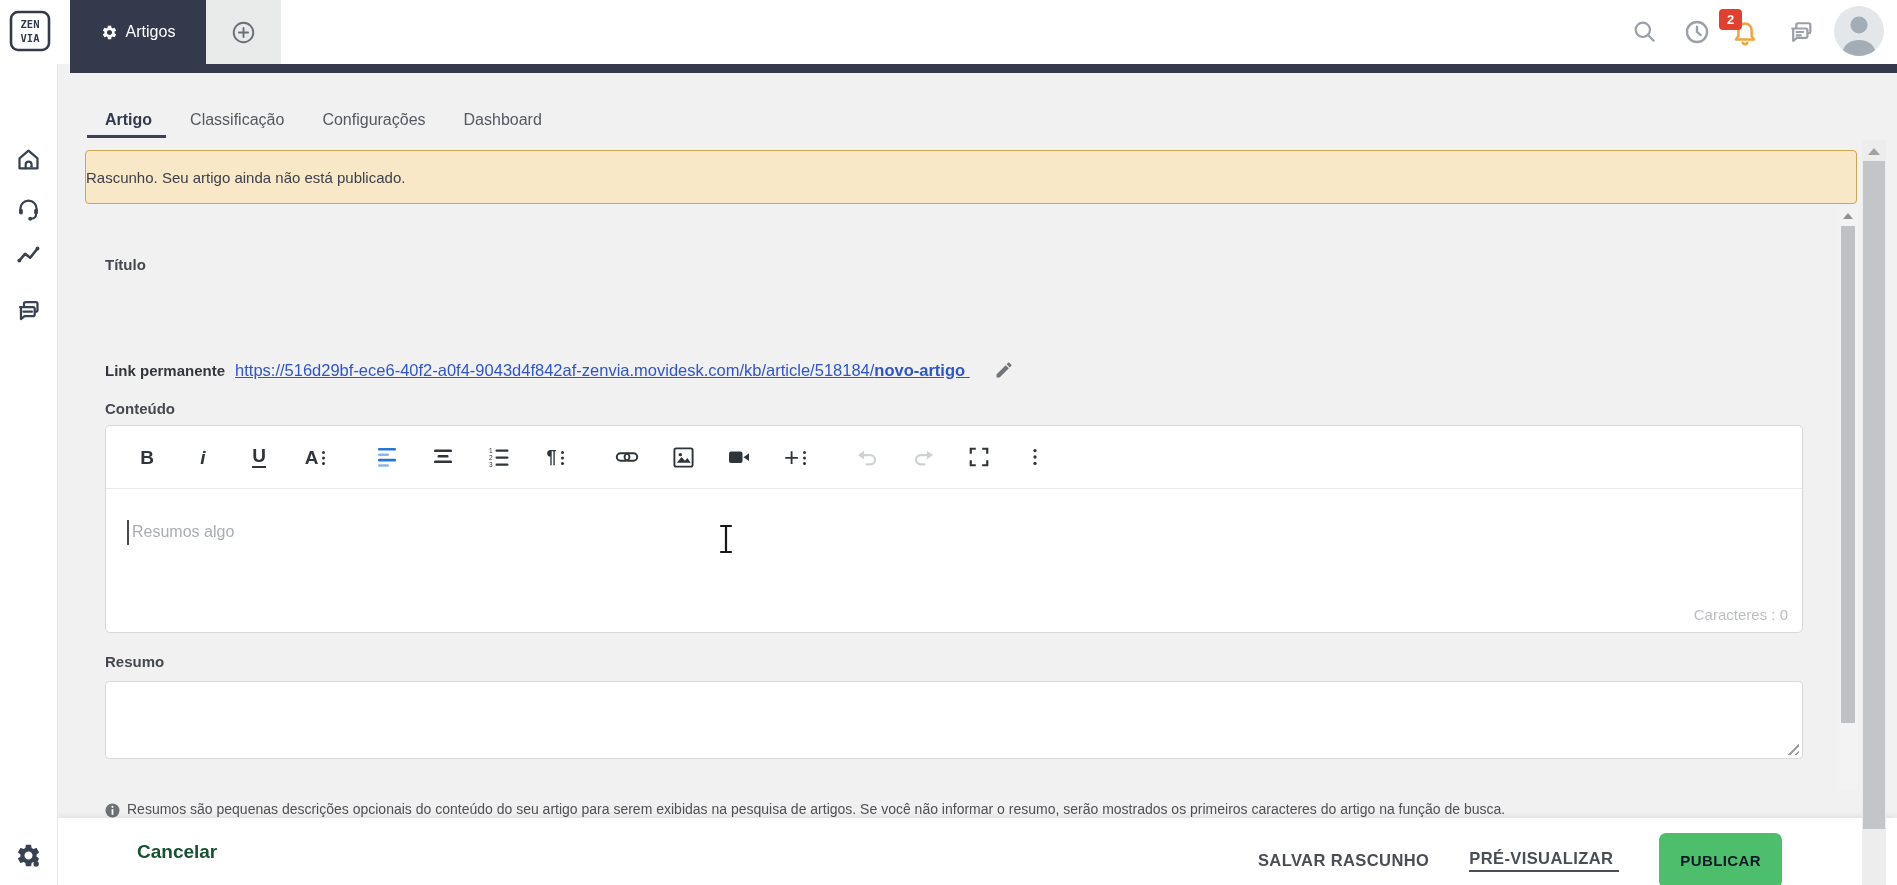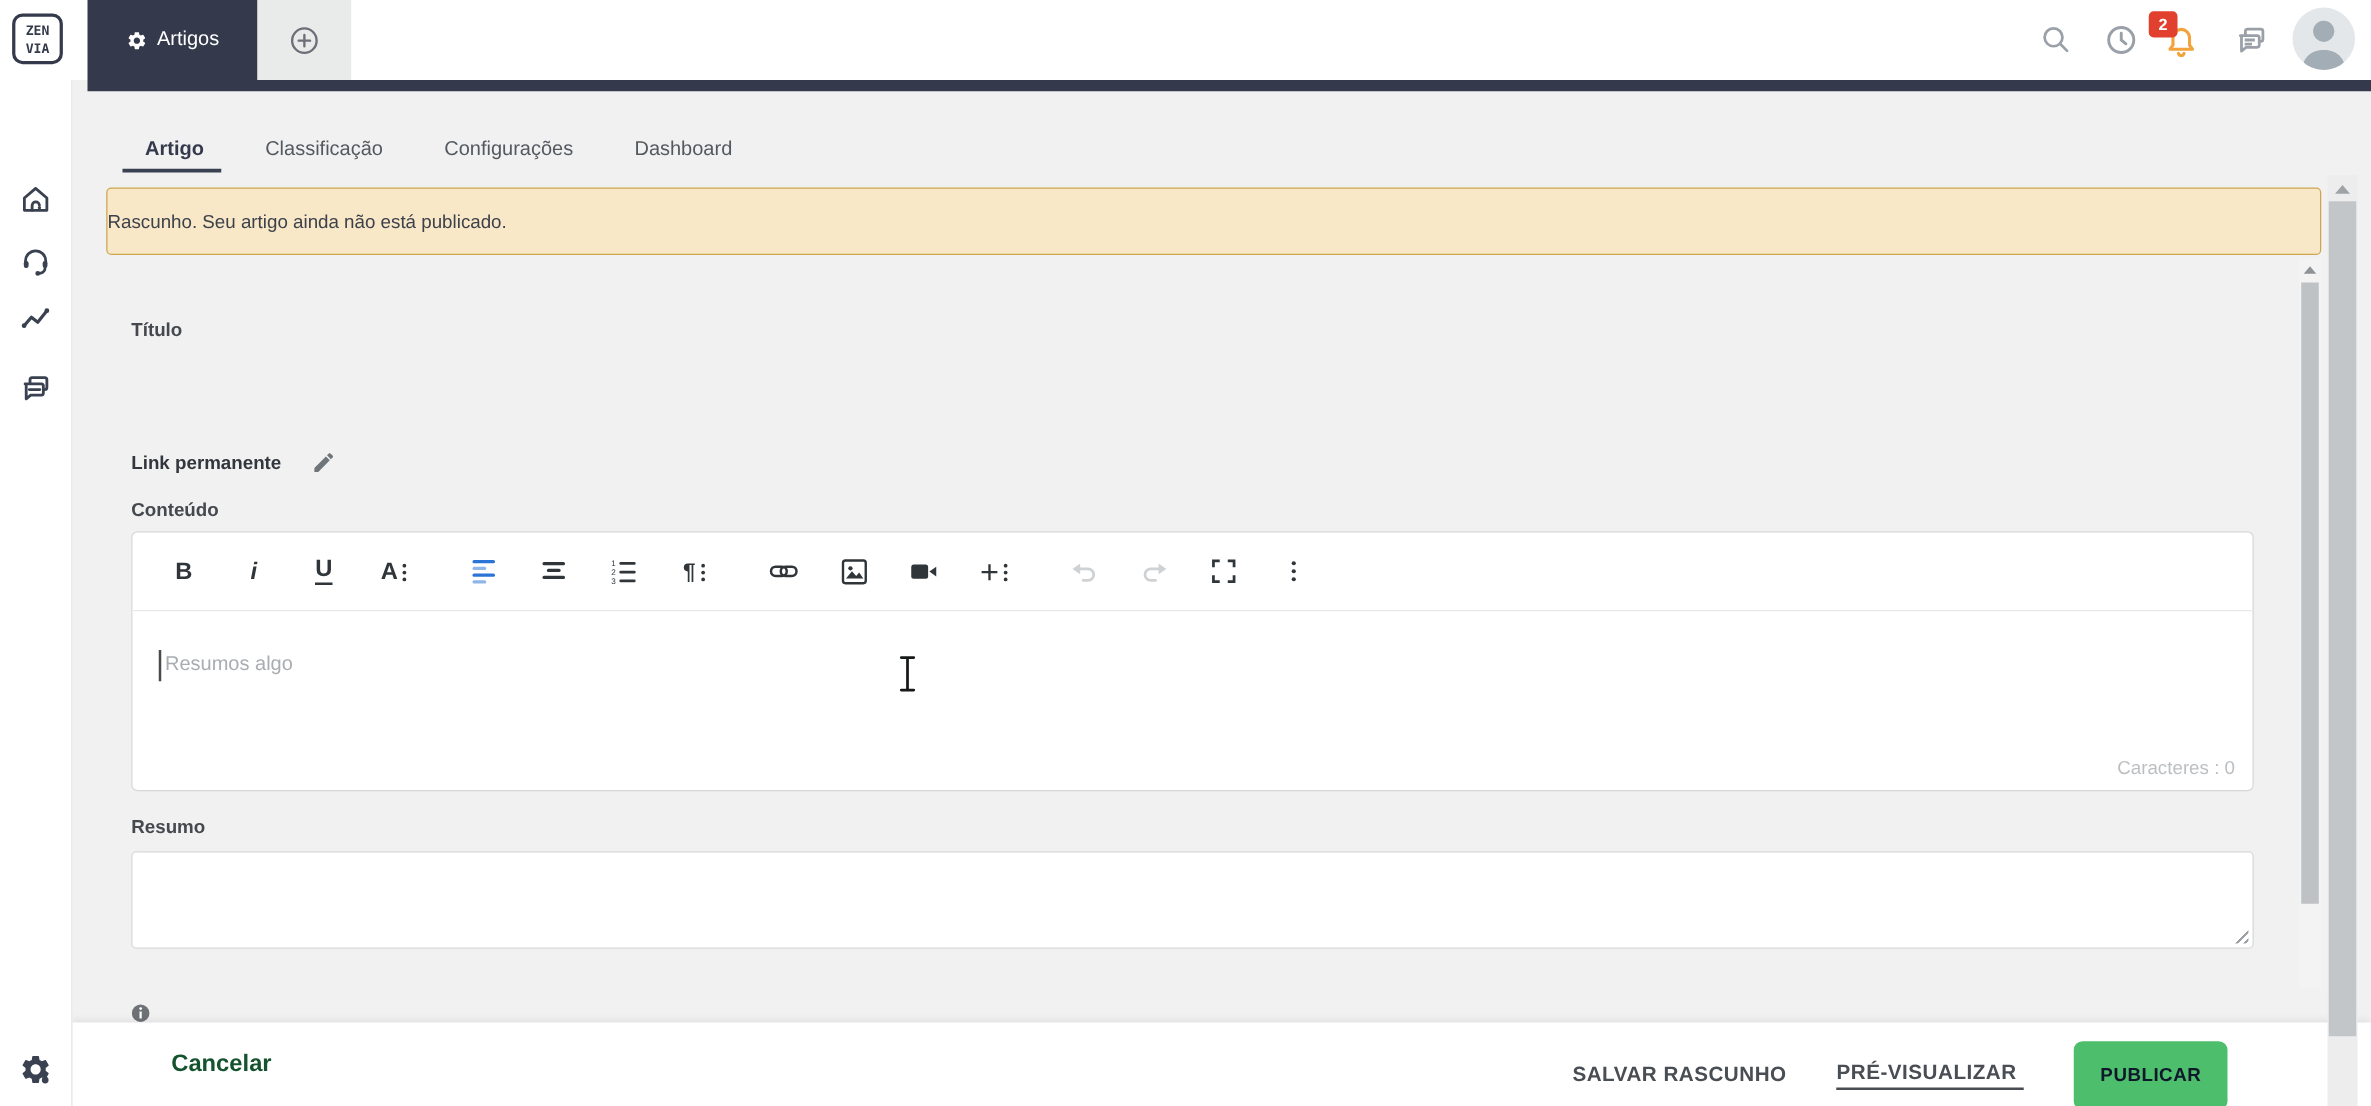--- a/index.html
+++ b/index.html
@@ -24,21 +24,21 @@
           background:#e3e7ea;overflow:hidden;cursor:pointer;z-index:7;}
 
   
   .sidebar{position:absolute;left:0;top:64px;bottom:0;width:57px;background:#fff;
            border-right:1px solid #e4e4e4;z-index:7;}
   .side-ic{position:absolute;left:15px;width:27px;height:27px;cursor:pointer;}
 
   
   .page{position:absolute;left:57px;top:73px;right:0;bottom:67px;background:#f1f1f2;overflow:hidden;}
   .tabs{position:absolute;left:48px;top:38px;display:flex;gap:38px;font-size:16px;color:#54595f;}
-  .tab{position:relative;padding-bottom:9px;cursor:pointer;margin-left:11px;}
+  .tab{position:relative;padding-bottom:9px;cursor:pointer;}
   .tab.active{font-weight:bold;color:#343a4c;}
   .tab.active::after{content:"";position:absolute;left:-18px;right:-14px;bottom:0;height:3.5px;
                      background:#3a4150;}
   .banner{position:absolute;left:28px;top:77px;width:1772px;height:54px;background:#f9e8c7;
           border:1px solid #cda64f;border-radius:4px;display:flex;align-items:center;
           justify-content:flex-start;font-size:15px;color:#3c414b;box-sizing:border-box;}
   .lbl{position:absolute;left:48px;font-size:15px;font-weight:bold;color:#45494e;}
   .title-input{position:absolute;left:48px;top:212px;width:1698px;height:42px;box-sizing:border-box;
                border:1px solid #d8d8d8;border-radius:4px;background:#fff;padding:0 14px;
                font-size:15px;color:#63676d;font-family:"Liberation Sans",sans-serif;outline:none;}
@@ -222,20 +222,21 @@
     </div>
 
     <div class="banner">
       <span>Rascunho. Seu artigo ainda não está publicado.</span>
     </div>
 
     <div class="lbl" style="top:183px;">Título</div>
 
     <div class="linkrow">
       <span class="plabel">Link permanente</span>
+      <span class="permalink"><span>https://516d29bf-ece6-40f2-a0f4-9043d4f842af-zenvia.movidesk.com/kb/article/518184/</span><b>novo-artigo</b>&nbsp;</span>
       <span class="pencil">
         <svg width="20" height="20" viewBox="0 0 24 24">
             <path fill="#70757a" d="M3 17.25V21h3.75L17.81 9.94l-3.75-3.75L3 17.25z M20.71 7.04c.39-.39.39-1.02 0-1.41l-2.34-2.34a1 1 0 0 0-1.41 0l-1.83 1.83 3.75 3.75 1.83-1.83z"></path>
           </svg>
       </span>
     </div>
 
     <div class="lbl" style="top:327px;">Conteúdo</div>
 
     <div class="editor">
@@ -350,20 +351,21 @@
     <div class="ta-grip"></div>
 
     <div class="helper">
       <span style="display:flex;margin-top:2px;">
         <svg width="15" height="15" viewBox="0 0 15 15">
           <circle cx="7.5" cy="7.5" r="7" fill="#6e7277"></circle>
           <rect x="6.6" y="6.2" width="1.8" height="5.6" fill="#ffffff"></rect>
           <circle cx="7.5" cy="3.8" r="1.1" fill="#ffffff"></circle>
         </svg>
       </span>
+      <span>Resumos são pequenas descrições opcionais do conteúdo do seu artigo para serem exibidas na pesquisa de artigos. Se você não informar o resumo, serão mostrados os primeiros caracteres do artigo na função de busca.</span>
     </div>
   </div>
 
   <div class="footer">
     <div class="cancel">Cancelar</div>
     <div class="f-right">
       <div class="f-link">SALVAR RASCUNHO</div>
       <div class="f-link underlined">PRÉ-VISUALIZAR</div>
       <button class="publish">PUBLICAR</button>
     </div>

